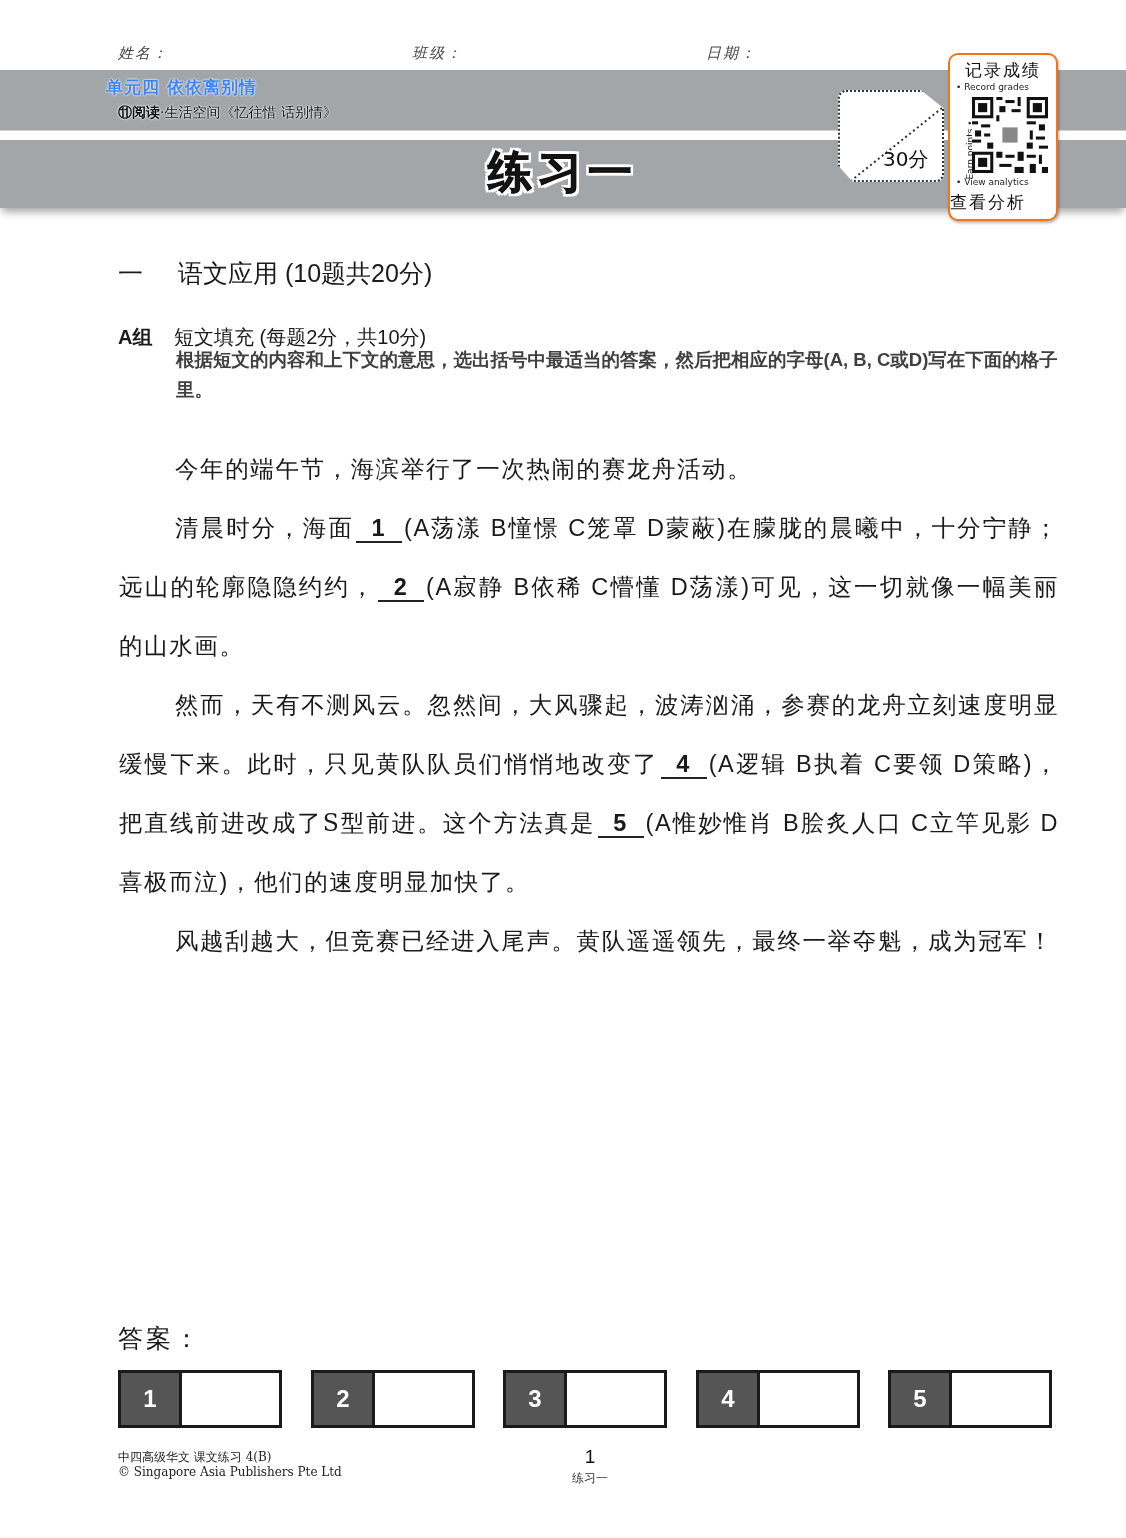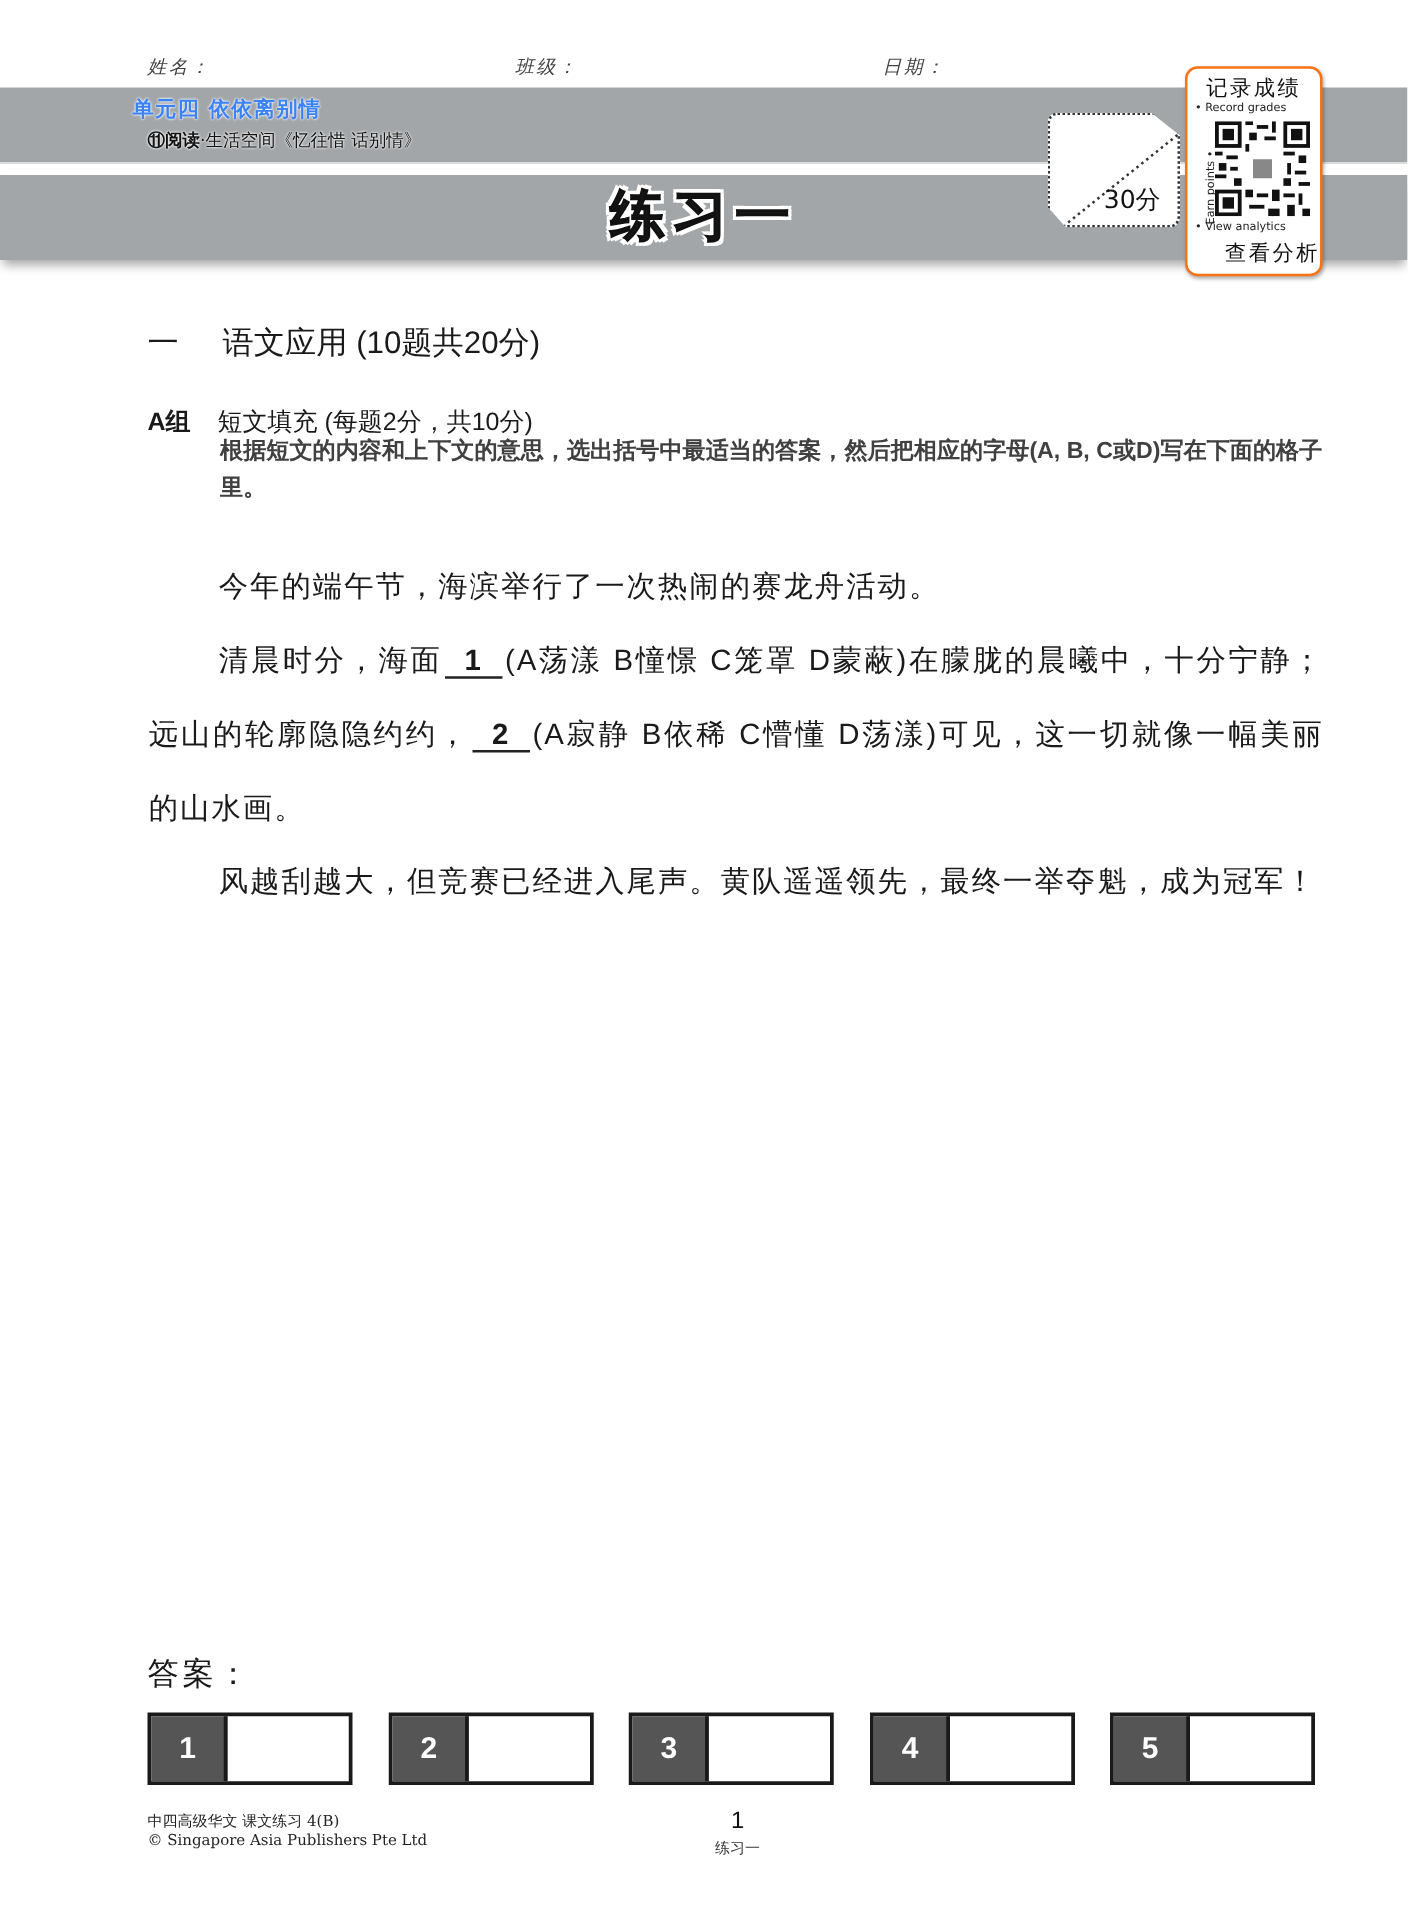--- a/index.html
+++ b/index.html
@@ -35,21 +35,21 @@
   .score-text { position:absolute; left:883px; top:146px; font-size:20px; color:#111; }
 
   
   .qr-card { position:absolute; left:948px; top:53px; width:106px; height:164px; background:#fff;
              border:2px solid #f97316; border-radius:10px; box-shadow:1px 2px 3px rgba(0,0,0,0.3); }
   .qr-top { position:absolute; left:0; top:4px; width:106px; text-align:center; font-size:17px; color:#111; letter-spacing:2px; }
   .qr-sub-top { position:absolute; left:6px; top:27px; font-size:9px; color:#222; white-space:nowrap; }
   .qr-side { position:absolute; left:-10px; top:90px; font-size:9px; color:#222; transform:rotate(-90deg); white-space:nowrap; }
   .qr-code { position:absolute; left:22px; top:42px; width:76px; height:76px; }
   .qr-sub-bot { position:absolute; left:6px; top:122px; font-size:9px; color:#222; white-space:nowrap; }
-  .qr-bot { position:absolute; left:0; top:136px; width:106px; text-align:right; font-size:17px; color:#111; letter-spacing:2px; }
+  .qr-bot { position:absolute; left:0; top:136px; width:106px; text-align:left; font-size:17px; color:#111; letter-spacing:2px; }
 
   
   .sec-head { position:absolute; left:118px; top:257px; font-family:"Liberation Sans", sans-serif; font-size:25px; color:#1a1a1a; }
   .sec-head .num { display:inline-block; width:60px; }
   .group-head { position:absolute; left:118px; top:312px; font-family:"Liberation Sans", sans-serif; font-size:20px; color:#1a1a1a; }
   .group-head .lbl { font-weight:bold; display:inline-block; width:56px;margin-top:12px; }
   .instr { position:absolute; left:176px; top:345px; width:884px; font-family:"Liberation Sans", sans-serif;
            font-size:18.5px; line-height:30px; color:#404040;font-weight:bold; }
 
   
@@ -148,20 +148,21 @@
   <span class="num">一</span><span>语文应用 (10题共20分)</span>
 </div>
 <div class="group-head">
   <span class="lbl">A组</span><span>短文填充 (每题2分，共10分)</span>
 </div>
 <div class="instr">根据短文的内容和上下文的意思，选出括号中最适当的答案，然后把相应的字母(A, B, C或D)写在下面的格子里。</div>
 
 <div class="passage">
   <p>今年的端午节，海滨举行了一次热闹的赛龙舟活动。</p>
   <p><span>清晨时分，海面</span><span class="blank">1</span><span class="opt">(A荡漾 B憧憬 C笼罩 D蒙蔽)</span><span>在朦胧的晨曦中，十分宁静；远山的轮廓隐隐约约，</span><span class="blank">2</span><span class="opt">(A寂静 B依稀 C懵懂 D荡漾)</span><span>可见，这一切就像一幅美丽的山水画。</span></p>
+  <p><span>然而，天有不测风云。忽然间，大风骤起，波涛汹涌，参赛的龙舟立刻速度明显缓慢下来。此时，只见黄队队员们悄悄地改变了</span><span class="blank">4</span><span class="opt">(A逻辑 B执着 C要领 D策略)</span><span>，把直线前进改成了S型前进。这个方法真是</span><span class="blank">5</span><span class="opt">(A惟妙惟肖 B脍炙人口 C立竿见影 D喜极而泣)</span><span>，他们的速度明显加快了。</span></p>
   <p>风越刮越大，但竞赛已经进入尾声。黄队遥遥领先，最终一举夺魁，成为冠军！</p>
 </div>
 
 <div class="ans-label">答案：</div>
 <div class="ans-box" style="left:118px;">
   <div class="ans-num">1</div>
 </div>
 <div class="ans-box" style="left:311px;">
   <div class="ans-num">2</div>
 </div>

